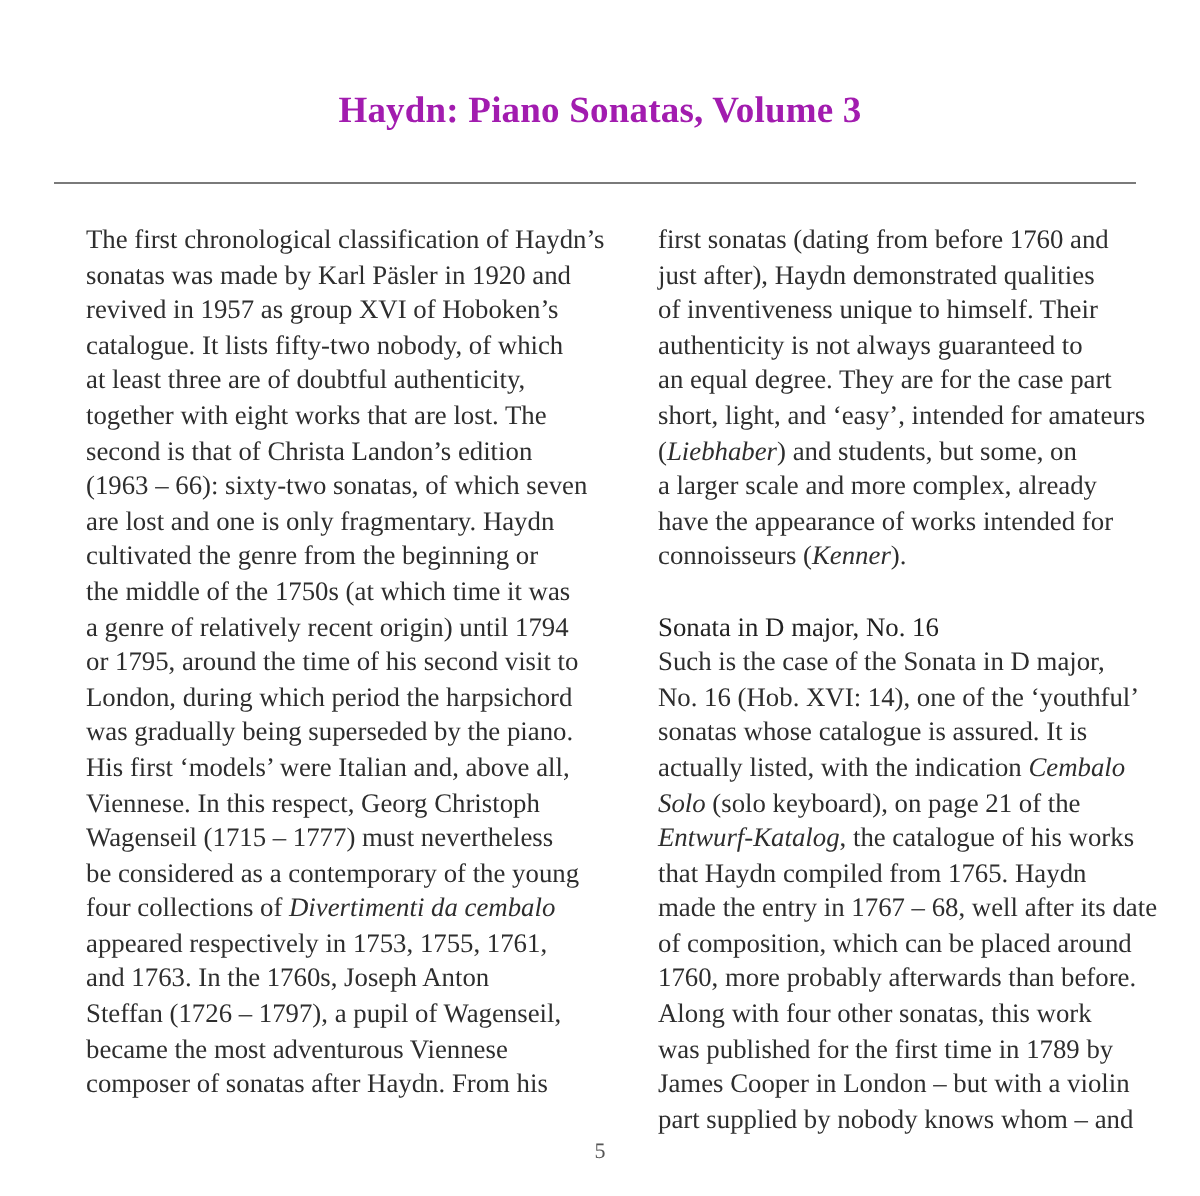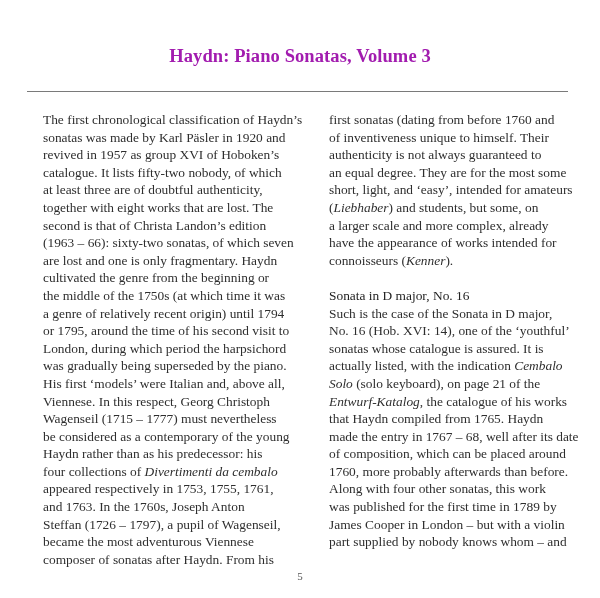--- a/index.html
+++ b/index.html
@@ -95,34 +95,34 @@
   <span class="line">cultivated the genre from the beginning or</span>
   <span class="line">the middle of the 1750s (at which time it was</span>
   <span class="line">a genre of relatively recent origin) until 1794</span>
   <span class="line">or 1795, around the time of his second visit to</span>
   <span class="line">London, during which period the harpsichord</span>
   <span class="line">was gradually being superseded by the piano.</span>
   <span class="line">His first ‘models’ were Italian and, above all,</span>
   <span class="line">Viennese. In this respect, Georg Christoph</span>
   <span class="line">Wagenseil (1715 – 1777) must nevertheless</span>
   <span class="line">be considered as a contemporary of the young</span>
-  <span class="line">Haydn rather than as his predecessor: his</span>
   <span class="line"><span>four collections of </span><i>Divertimenti da cembalo</i></span>
   <span class="line">appeared respectively in 1753, 1755, 1761,</span>
   <span class="line">and 1763. In the 1760s, Joseph Anton</span>
   <span class="line">Steffan (1726 – 1797), a pupil of Wagenseil,</span>
   <span class="line">became the most adventurous Viennese</span>
   <span class="line">composer of sonatas after Haydn. From his</span>
 </div>
 
 <div class="column col-right">
   <span class="line">first sonatas (dating from before 1760 and</span>
+  <span class="line">just after), Haydn demonstrated qualities</span>
   <span class="line">of inventiveness unique to himself. Their</span>
   <span class="line">authenticity is not always guaranteed to</span>
-  <span class="line">an equal degree. They are for the most some</span>
+  <span class="line">an equal degree. They are for the case part</span>
   <span class="line">short, light, and ‘easy’, intended for amateurs</span>
   <span class="line"><span>(</span><i>Liebhaber</i><span>) and students, but some, on</span></span>
   <span class="line">a larger scale and more complex, already</span>
   <span class="line">have the appearance of works intended for</span>
   <span class="line"><span>connoisseurs (</span><i>Kenner</i><span>).</span></span>
   <span class="blank"></span>
   <span class="heading">Sonata in D major, No. 16</span>
   <span class="line">Such is the case of the Sonata in D major,</span>
   <span class="line">No. 16 (Hob. XVI: 14), one of the ‘youthful’</span>
   <span class="line">sonatas whose catalogue is assured. It is</span>

